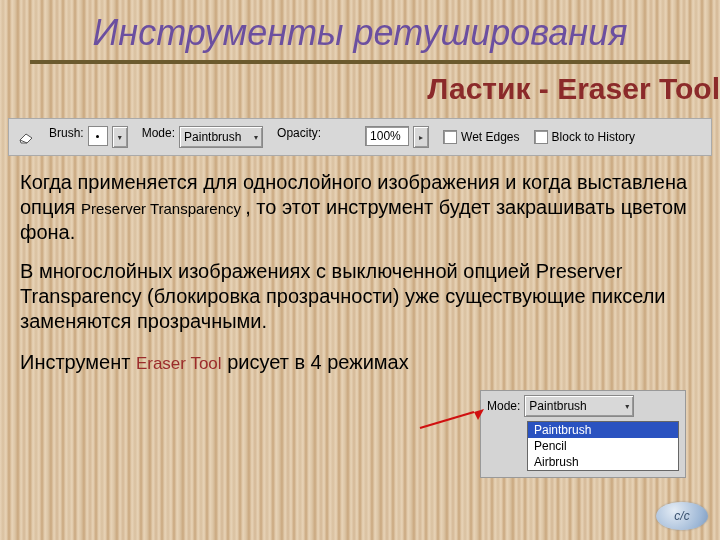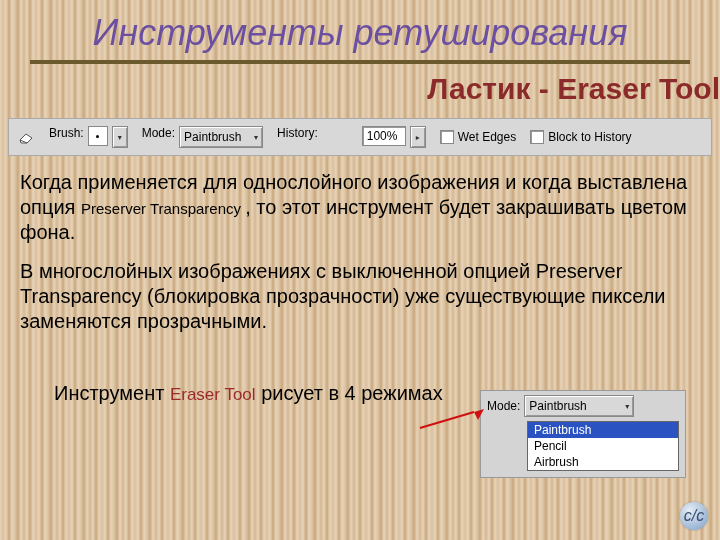--- a/index.html
+++ b/index.html
@@ -115,26 +115,26 @@
   }
   .mode-opt.sel { background: #2a52c0; color: #fff; }
   .arrow {
     position: absolute;
     left: 418px; top: 408px;
     width: 70px; height: 26px;
   }
   .logo {
     position: absolute;
     right: 12px; bottom: 10px;
-    width: 28px; height: 28px;
+    width: 52px; height: 28px;
     border-radius: 50%;
     background: radial-gradient(circle at 35% 30%, #e4ecf5, #9db7d6 70%, #7a98bd);
     box-shadow: 0 0 2px #888;
     display: flex; align-items: center; justify-content: center;
-    font-size: 16px; color: #38506e; font-style: italic; margin-left: 25px;
+    font-size: 12px; color: #38506e; font-style: italic; margin-left: 25px;
   }
 </style>
 </head>
 <body>
 
 <div class="title">Инструменты ретуширования</div>
 <hr class="title-rule">
 <div class="subtitle">Ластик - Eraser Tool</div>
 
 <div class="toolbar">
@@ -155,21 +155,21 @@
 
   <div class="tb-group">
     <span class="tb-label">Mode:</span>
     <span class="dropdown-btn">
       <span>Paintbrush</span>
       <span class="caret">▾</span>
     </span>
   </div>
 
   <div class="tb-group">
-    <span class="tb-label">History:</span>
+    <span class="tb-label">Opacity:</span>
     <span class="input-box">
         <span>100%</span>
       </span>
     <span class="triangle-btn">▸</span>
   </div>
 
   <div class="tb-group">
     <span class="checkbox"></span>
     <span class="tb-label">Wet Edges</span>
   </div>
@@ -179,21 +179,21 @@
     <span class="tb-label">Block to History</span>
   </div>
 </div>
 
 <div class="body-text">
   <span>Когда применяется для однослойного изображения и когда выставлена опция </span><span class="inline-small">Preserver Transparency </span><span>, то этот инструмент будет закрашивать цветом фона.</span>
 </div>
 
 <div class="body-text">В многослойных изображениях с выключенной опцией Preserver Transparency (блокировка прозрачности) уже существующие пиксели заменяются прозрачными.</div>
 
-<div class="body-text" style="margin-top:47px; max-width: 410px; padding-left: 34px;">
+<div class="body-text" style="margin-top:16px; max-width: 410px;">
   <span>Инструмент </span><span class="highlight-red inline-small" style="font-size:17px">Eraser Tool</span><span> рисует в 4 режимах</span>
 </div>
 
 <div class="mode-panel">
   <div class="mode-head">
     <span>Mode:</span>
     <span class="dropdown-btn" style="min-width:100px">
       <span>Paintbrush</span>
       <span class="caret">▾</span>
     </span>

